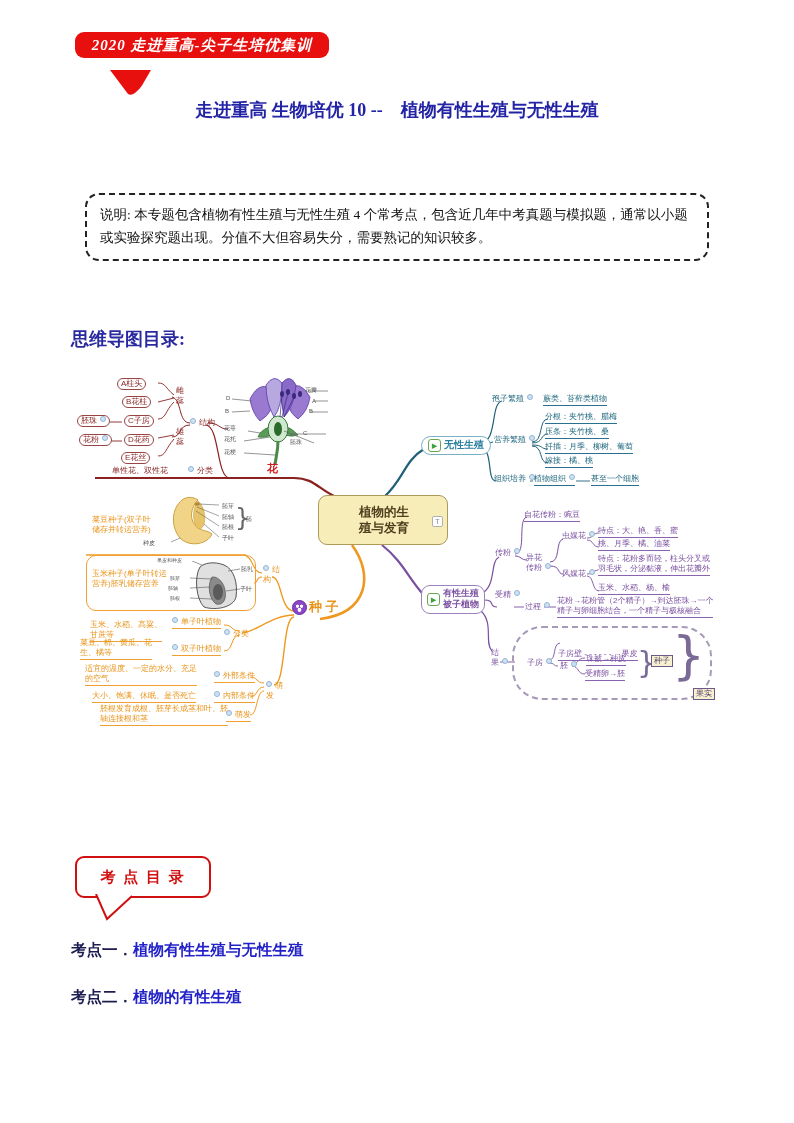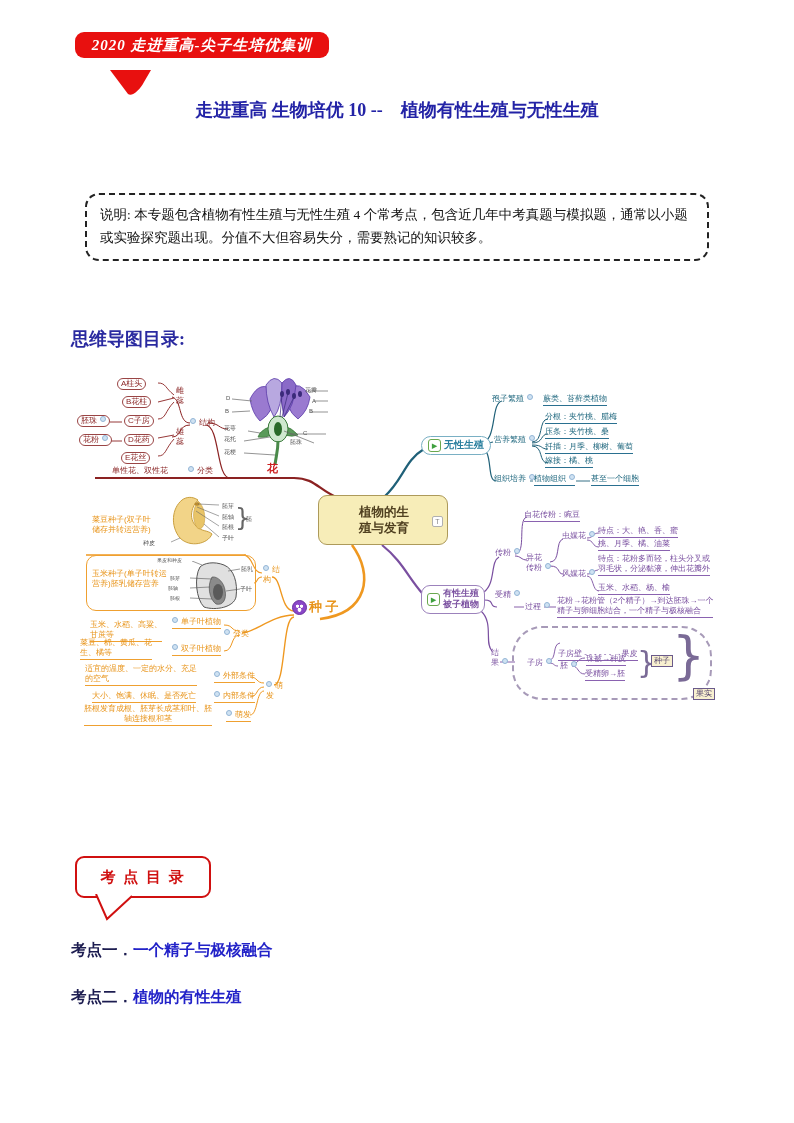--- a/index.html
+++ b/index.html
@@ -297,21 +297,21 @@
       <div class="mm o ou dl" style="left: 172px; top: 252px;"><span>单子叶植物</span></div>
       <div class="mm o dl" style="left: 224px; top: 264px;"><span>分类</span></div>
       <div class="mm o pre ou" style="left: 80px; top: 273px;"><span>菜豆、棉、黄瓜、花
 生、橘等</span></div>
       <div class="mm o ou dl" style="left: 172px; top: 279px;"><span>双子叶植物</span></div>
       <div class="mm o pre ou" style="left: 85px; top: 299px;"><span>适宜的温度、一定的水分、充足
 的空气</span></div>
       <div class="mm o ou dl" style="left: 214px; top: 306px;"><span>外部条件</span></div>
       <div class="mm o ou" style="left: 92px; top: 326px;"><span>大小、饱满、休眠、是否死亡</span></div>
       <div class="mm o ou dl" style="left: 214px; top: 326px;"><span>内部条件</span></div>
-      <div class="mm o pre ou" style="left: 84px; top: 339px; text-align: center;"><span>胚根发育成根、胚芽长成茎和叶、胚
+      <div class="mm o pre ou" style="left: 100px; top: 339px;"><span>胚根发育成根、胚芽长成茎和叶、胚
 轴连接根和茎</span></div>
       <div class="mm o ou dl" style="left: 226px; top: 345px;"><span>萌发</span></div>
       <div class="mm o pre dl" style="left: 266px; top: 316px;"><span>萌
 发</span></div>
       <div class="mm seednode" style="left: 292px; top: 234px;">
         <span class="face"></span>
         <span>种
 子</span>
       </div>
       <div class="mm xs" style="left: 222px; top: 138px;"><span>胚芽</span></div>
@@ -331,19 +331,19 @@
 
   <div class="catalog-box">
     <span>考 点 目 录</span>
   </div>
   <svg class="catalog-tail" width="48" height="30">
     <path d="M6,0 L17,25 L42,2 Z" fill="#fff" stroke="none"></path>
     <path d="M6,0 L17,25 L42,2" fill="none" stroke="#d01010" stroke-width="2"></path>
   </svg>
 
   <div class="catalog-item" style="top:940px;">
-    <span class="cp">考点一．</span><span class="ct">一个精子与极核融合</span>
+    <span class="cp">考点一．</span><span class="ct">植物有性生殖与无性生殖</span>
   </div>
   <div class="catalog-item" style="top:987px;">
     <span class="cp">考点二．</span><span class="ct">植物的有性生殖</span>
   </div>
 
 </div>
 
 </body></html>

